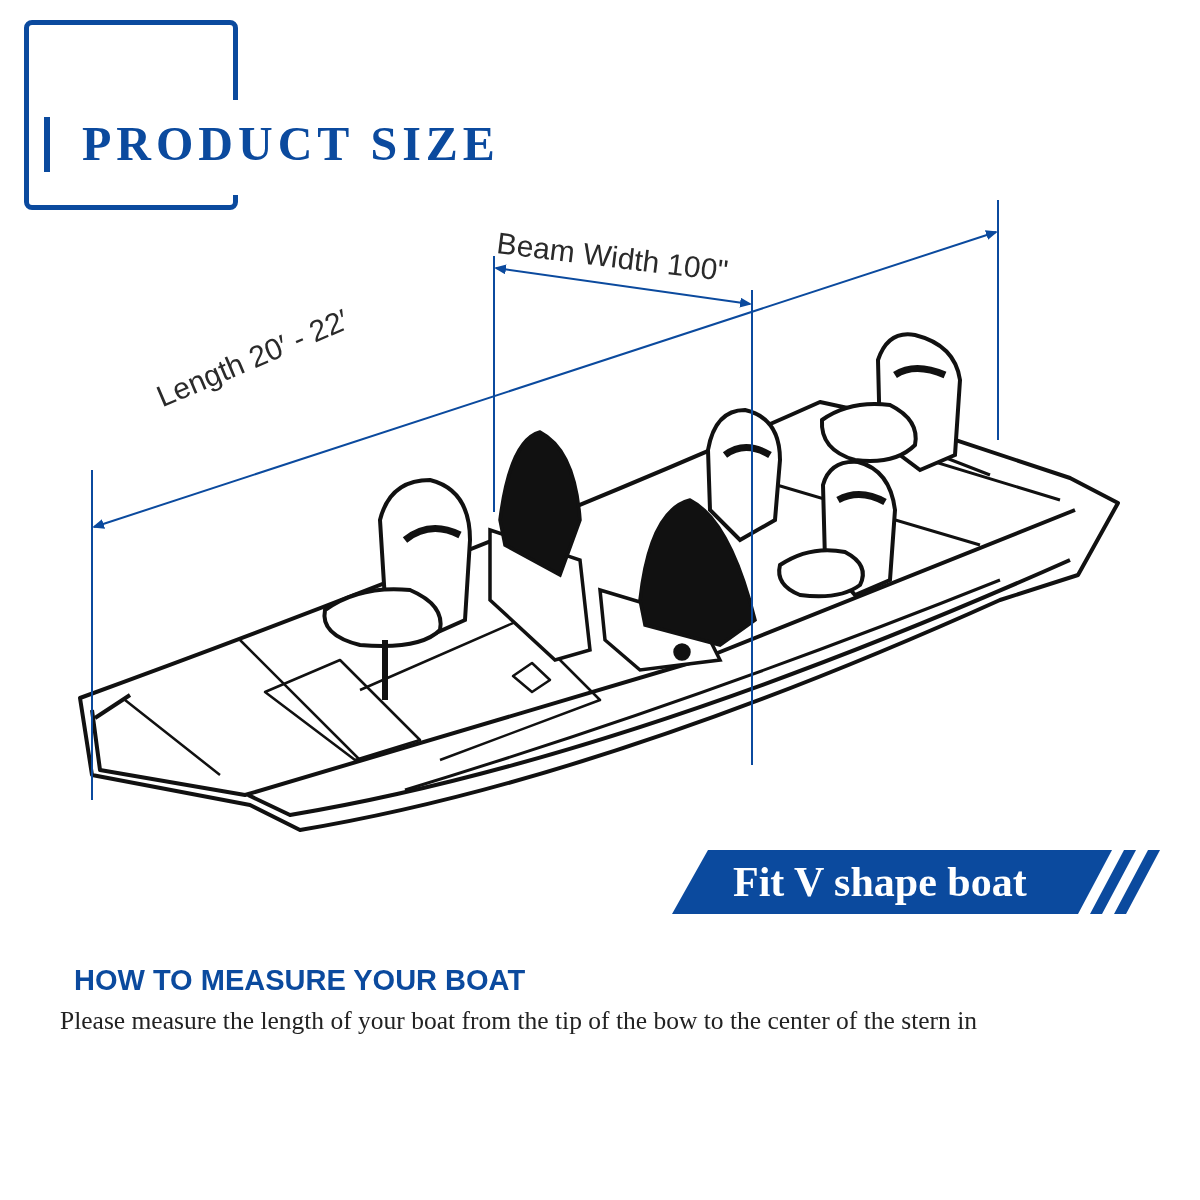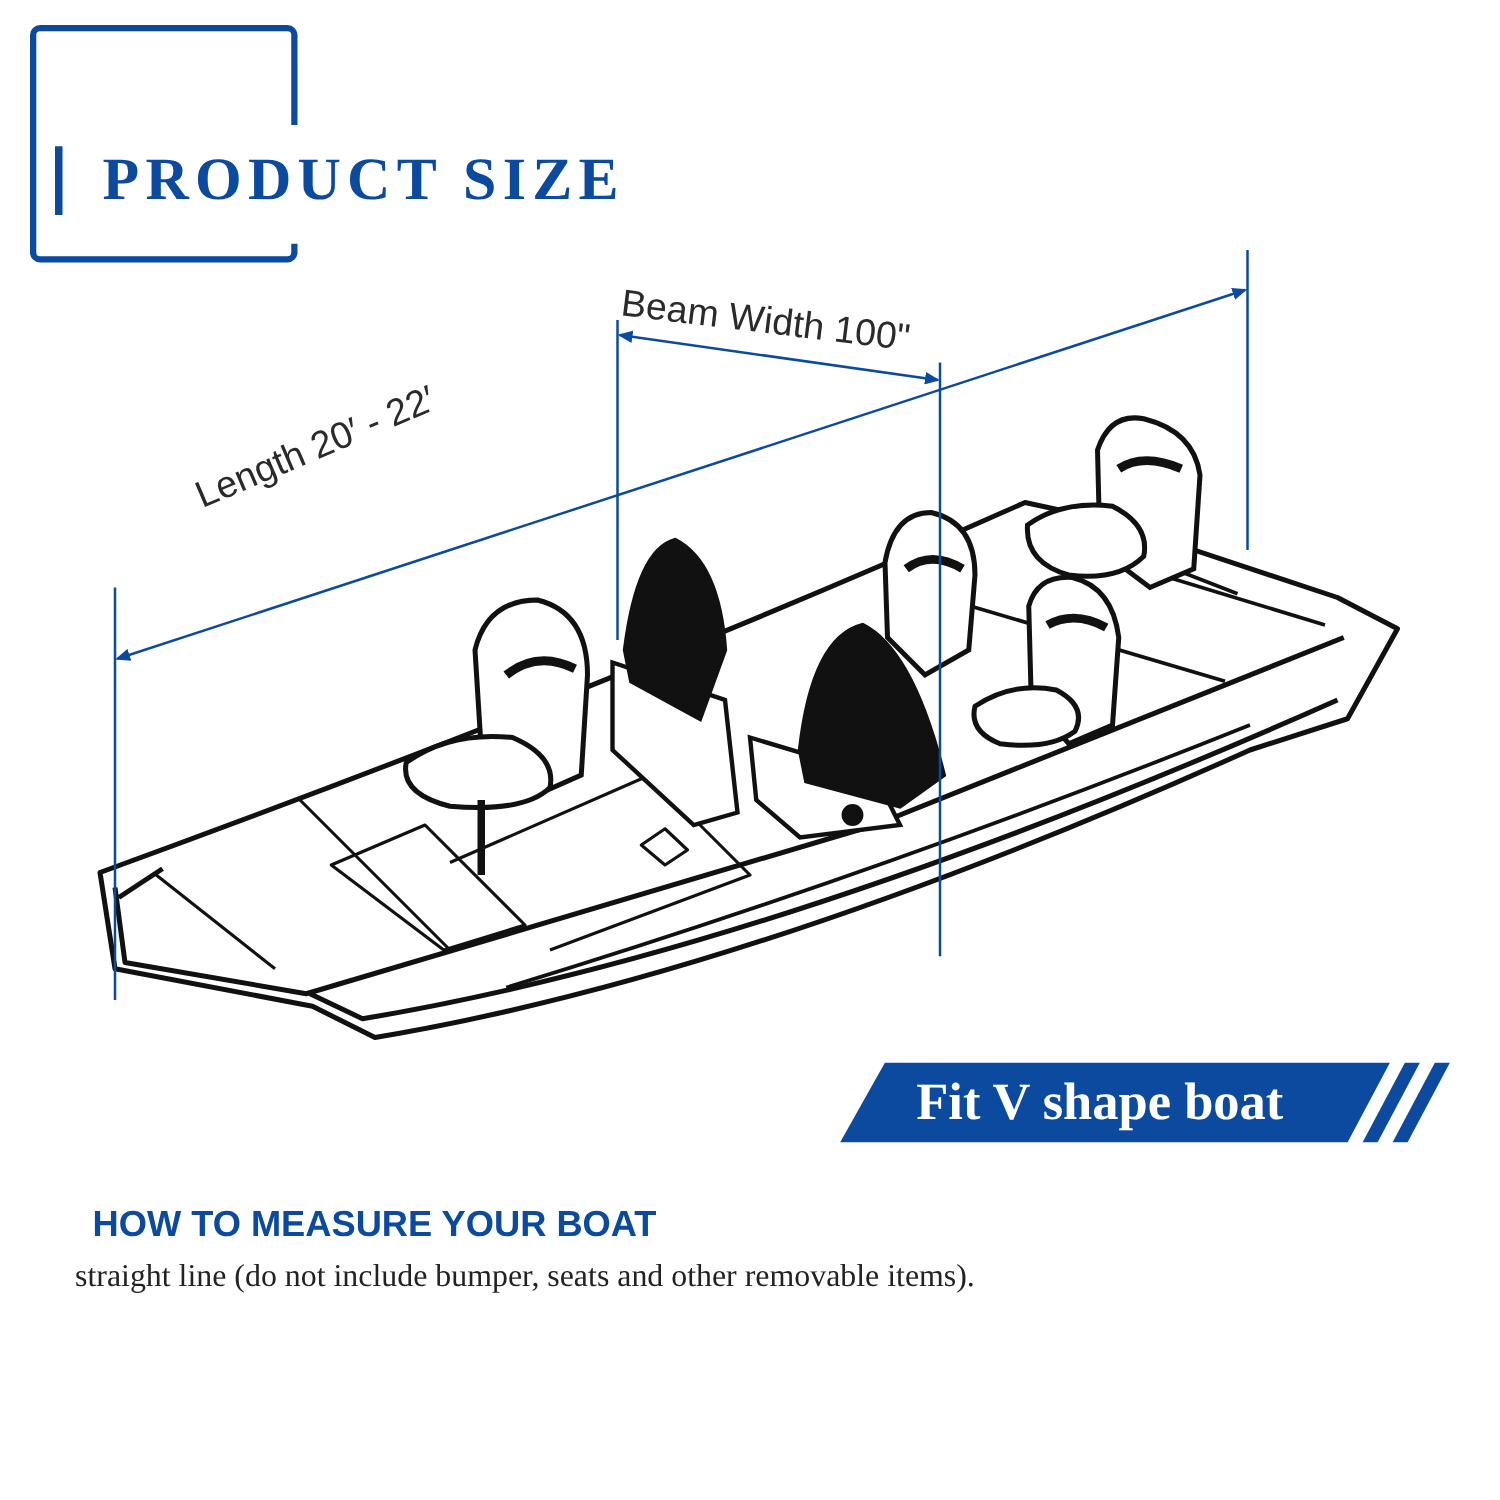--- a/index.html
+++ b/index.html
@@ -84,14 +84,14 @@
 
 <svg class="banner" viewBox="0 0 490 64" xmlns="http://www.w3.org/2000/svg">
   <polygon points="36,0 440,0 406,64 0,64" fill="#0b4a9e"></polygon>
   <polygon points="452,0 464,0 430,64 418,64" fill="#0b4a9e"></polygon>
   <polygon points="476,0 488,0 454,64 442,64" fill="#0b4a9e"></polygon>
 </svg>
 <div class="banner-text">Fit V shape boat</div>
 
 <div class="howto-title">HOW TO MEASURE YOUR BOAT</div>
 <div class="howto-body">
-  <div>straight line (do not include bumper, seats and other removable items).</div>
+  <div>Please measure the length of your boat from the tip of the bow to the center of the stern in</div>
 </div>
 
 </body></html>

